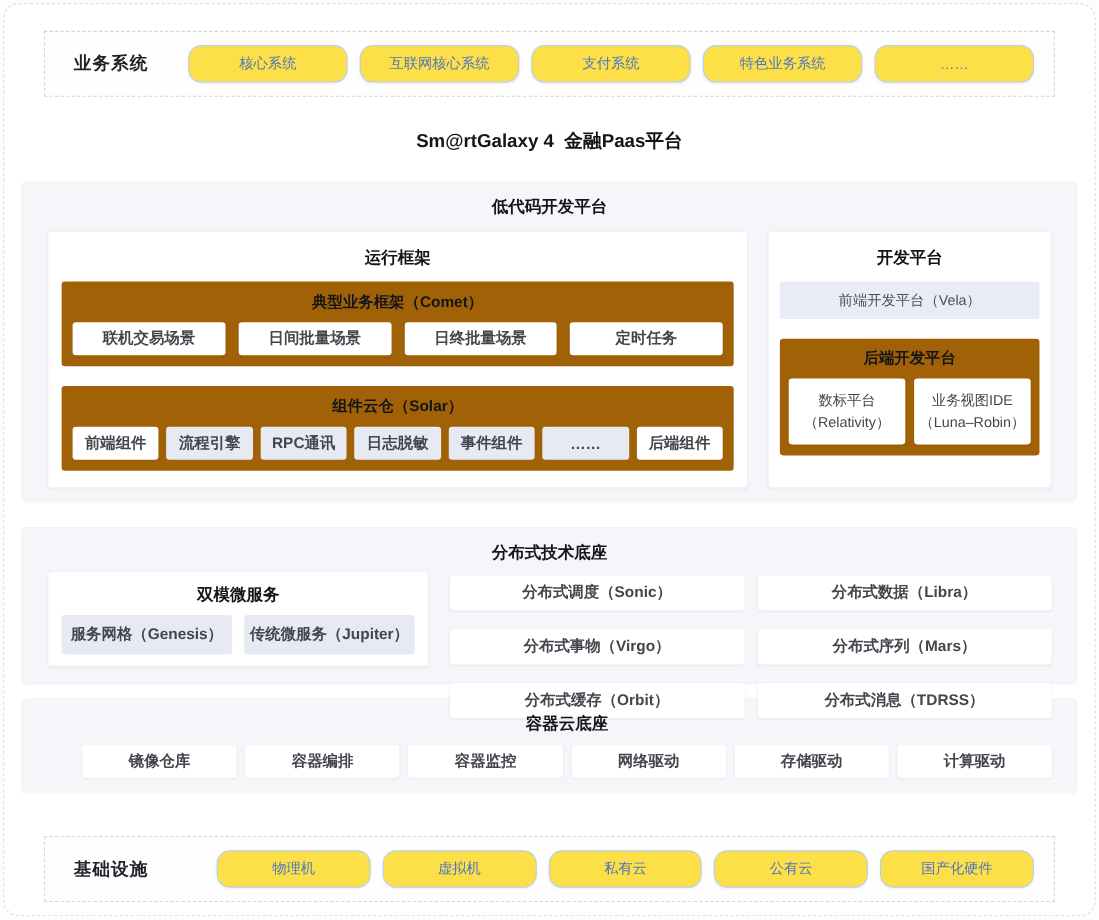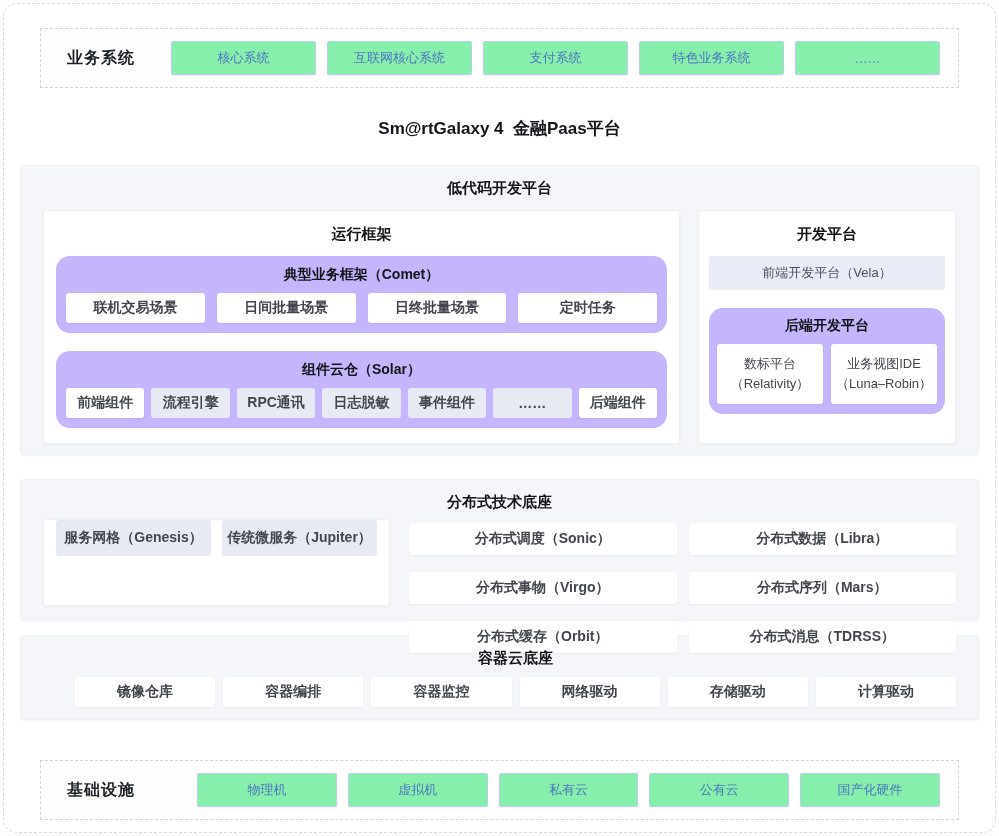--- a/index.html
+++ b/index.html
@@ -28,23 +28,23 @@
     background:#fffefe;
   }
   .edge-row.bottom { margin-top:40px;gap:26px; }
   .edge-label {
     font-size:16px; font-weight:bold; color:#1f2329;
     letter-spacing:1px; width:78px; flex:0 0 auto; margin-right:26px;
   }
   .edge-btns { flex:1; display:flex; gap:11px; }
   .blue-btn {
     flex:1; height:32px;
-    background:#86efac;
+    background:#fde047;
     border:1px solid #b9cfec;
-    border-radius:2px;
+    border-radius:12px;
     color:#4d77c0; font-size:13px;
     display:flex; align-items:center; justify-content:center;
     box-shadow:0 1px 2px rgba(70,110,180,.10);
   }
   
   .main-title {
     margin-top:29px; text-align:center;
     font-size:17px; font-weight:bold; color:#141518;
     white-space:pre;
   }
@@ -61,21 +61,21 @@
   }
   .white-box {
     background:#ffffff; border:1px solid #f0f1f4; border-radius:4px;
     box-sizing:border-box; box-shadow:0 1px 3px rgba(31,35,41,.05);
   }
   .sub-title {
     text-align:center; font-size:15px; font-weight:bold;
     padding:14px 0 12px; color:#141518;
   }
   .gray-box {
-    background:#c4b5fd; border-radius:14px;
+    background:#a16207; border-radius:3px;
     margin:0 12px; padding:5px 10px 10px;
   }
   .gray-title {
     text-align:center; font-size:14px; font-weight:bold;
     padding:5px 0 9px; color:#141518;
   }
   .btn-row { display:flex; gap:12px; }
   .chip {
     flex:1; height:30px;
     background:#ffffff; border-radius:3px;
@@ -191,20 +191,21 @@
       </div>
 
     </div>
   </div>
 
   <div class="section distributed">
     <div class="sec-title">分布式技术底座</div>
     <div class="dist-body">
 
       <div class="white-box dualmode">
+        <div class="sub-title">双模微服务</div>
         <div class="btn-row">
           <div class="chip lav">服务网格（Genesis）</div>
           <div class="chip lav">传统微服务（Jupiter）</div>
         </div>
       </div>
 
       <div class="dist-grid">
         <div class="chip">分布式调度（Sonic）</div>
         <div class="chip">分布式数据（Libra）</div>
         <div class="chip">分布式事物（Virgo）</div>

